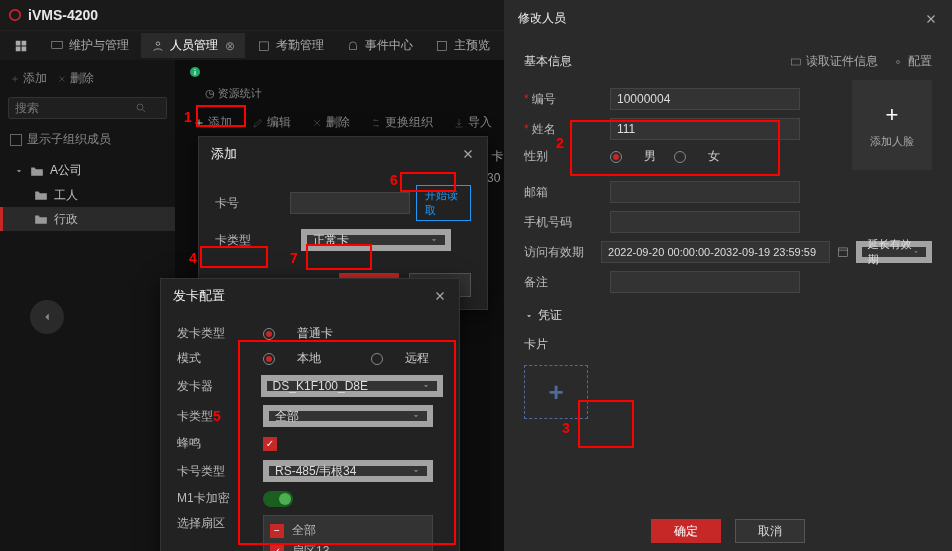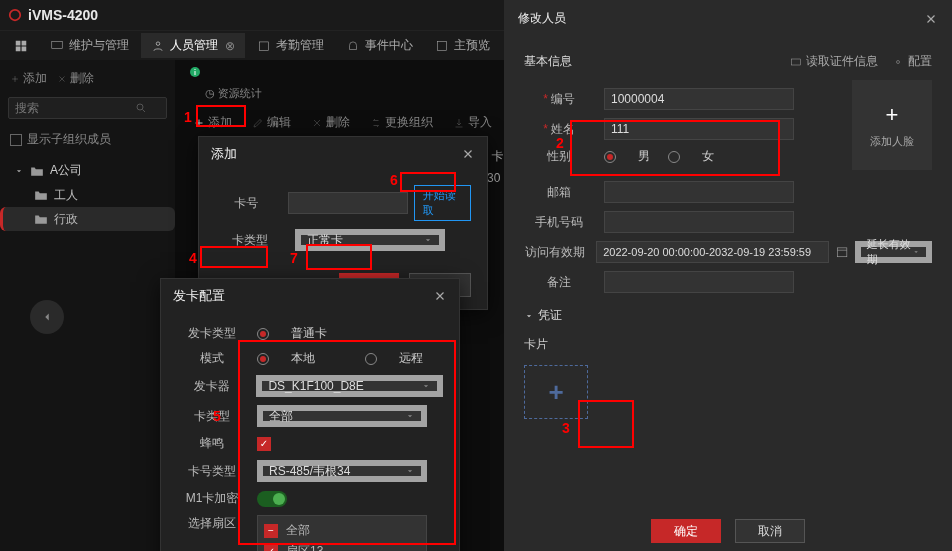--- a/index.html
+++ b/index.html
@@ -21,39 +21,39 @@
 .main { display:flex; height:491px; }
 .sidebar { width:175px; background:#141414; padding-top:6px; }
 .side-actions { display:flex; gap:10px; padding:4px 10px; color:#888; }
 .side-actions span { display:flex; align-items:center; gap:3px; }
 .search { margin:6px 8px; height:22px; background:#1f1f1f; border:1px solid #333; border-radius:2px; display:flex; align-items:center; padding:0 6px; color:#888; }
 .search input { background:none; border:none; color:#ccc; width:120px; outline:none; font-size:12px; }
 .checkbox-row { display:flex; align-items:center; gap:5px; padding:6px 10px; color:#888; }
 .tree { padding:4px 0; }
 .tree-item { display:flex; align-items:center; gap:6px; padding:4px 10px 4px 14px; color:#ccc; }
 .tree-sub { padding-left:34px; display:flex; align-items:center; gap:6px; height:24px; }
-.tree-sub.selected { background:#2a2a2a; border-left:3px solid #c62828; padding-left:31px;border-radius:6px; }
+.tree-sub.selected { background:#2a2a2a; border-left:3px solid #c62828; padding-left:31px; }
 .folder-icon { width:14px; height:12px; fill:#999; }
 .caret { width:10px; height:10px; }
 .side-back { position:absolute; left:30px; top:300px; width:34px; height:34px; border-radius:50%; background:#2a2a2a; display:flex; align-items:center; justify-content:center; color:#888; }
 
 .content { position:relative; flex:1; background:#0d0d0d; }
 .info-banner { display:flex; align-items:center; gap:6px; padding:6px 14px; color:#888; font-size:11px; }
 .info-banner svg { width:12px; height:12px; fill:#4a9; }
 .stats { padding:2px 14px 6px 30px; color:#888; font-size:11px; }
 .toolbar { display:flex; align-items:center; gap:4px; padding:4px 10px; color:#888; }
 .tb-item { display:flex; align-items:center; gap:3px; padding:3px 8px; font-size:12px; }
 .tb-item svg { width:12px; height:12px; fill:#888; }
 
 
 .dialog { position:absolute; background:#222; border:1px solid #333; box-shadow:0 4px 20px rgba(0,0,0,.6); }
 .dlg-header { display:flex; align-items:center; justify-content:space-between; padding:8px 12px; color:#eee; font-size:13px; }
 .dlg-close { color:#aaa; cursor:pointer; width:14px; height:14px; }
 .row { display:flex; align-items:center; margin:8px 0; }
-.lbl { width:70px; text-align:center; margin-right:10px; color:#bbb; font-size:12px; }
+.lbl { width:70px; text-align:left; margin-right:16px; color:#bbb; font-size:12px; }
 .lbl.req::before { content:"*"; color:#c62828; margin-right:3px; }
 .inp { background:#333; border:1px solid #444; height:22px; padding:0 6px; color:#ddd; font-size:12px; outline:none; }
 .sel { background:#333; border:6px solid #a3a3a3; height:22px; padding:0 6px; color:#ddd; font-size:12px; display:flex; align-items:center; justify-content:space-between; }
 .chev { width:10px; height:10px; fill:#888; }
 .btn { height:24px; padding:0 18px; display:inline-flex; align-items:center; justify-content:center; font-size:12px; cursor:pointer; }
 .btn-primary { background:#c62828; color:#fff; }
 .btn-secondary { background:#333; border:1px solid #555; color:#ddd; }
 .btn-link { color:#2196f3; background:none; border:1px solid #2196f3; padding:2px 8px; font-size:11px; }
 .footer-btns { display:flex; justify-content:flex-end; gap:10px; padding:10px 16px; }
 

